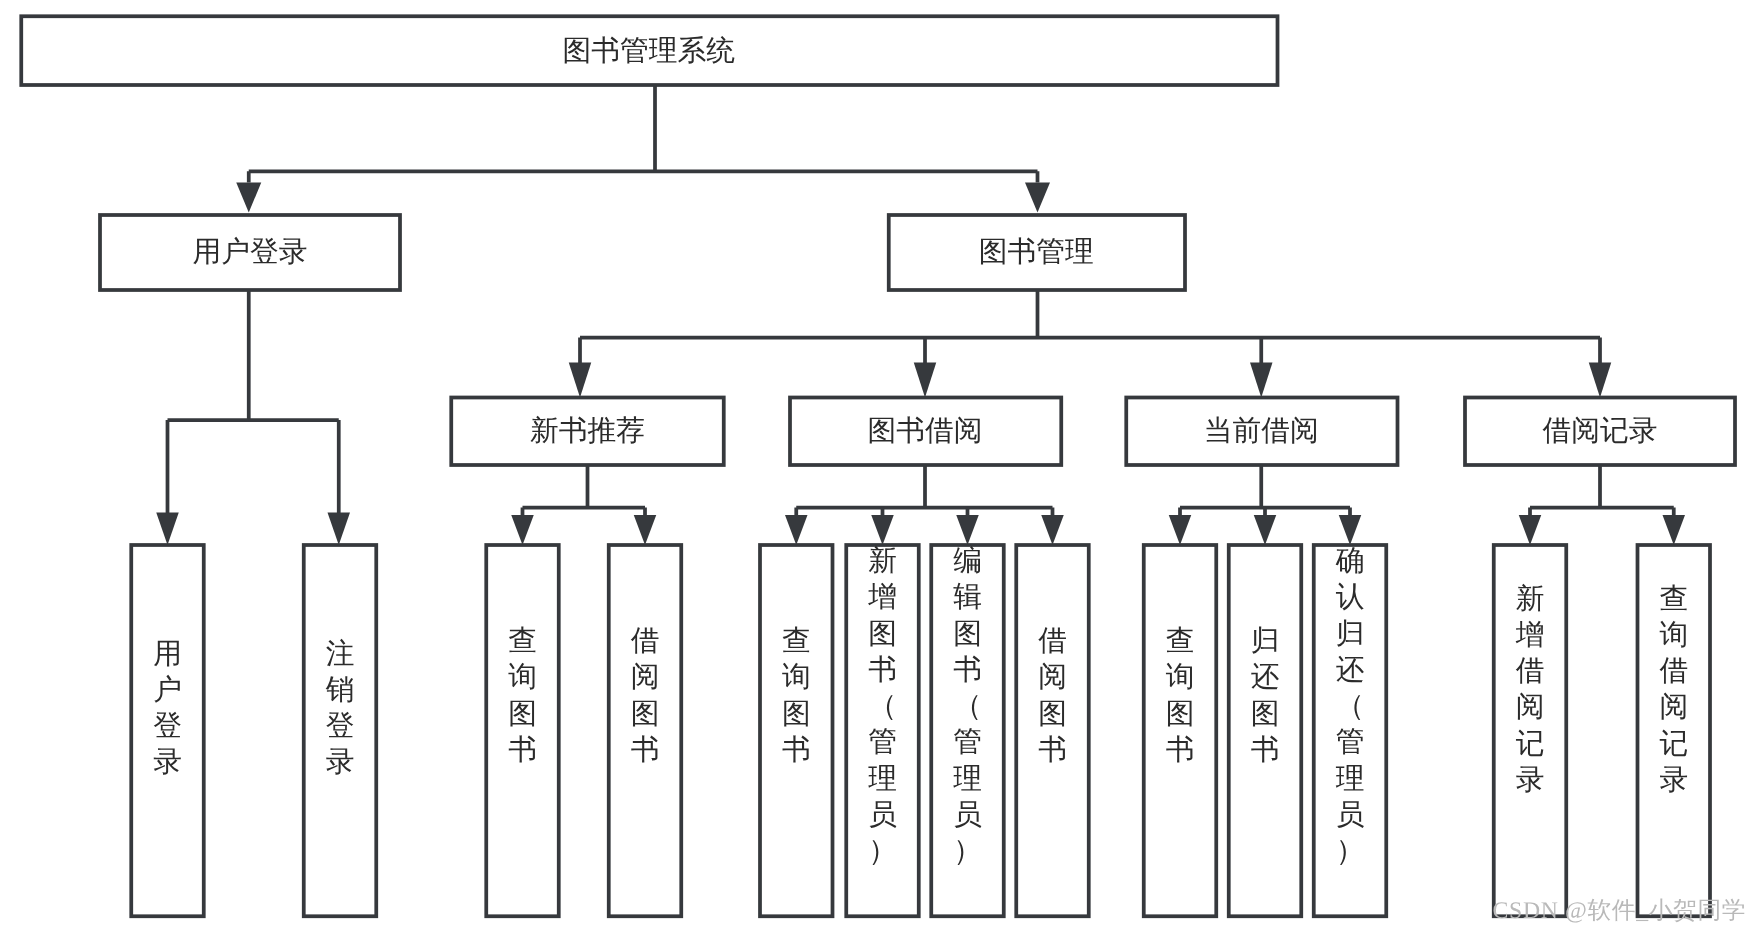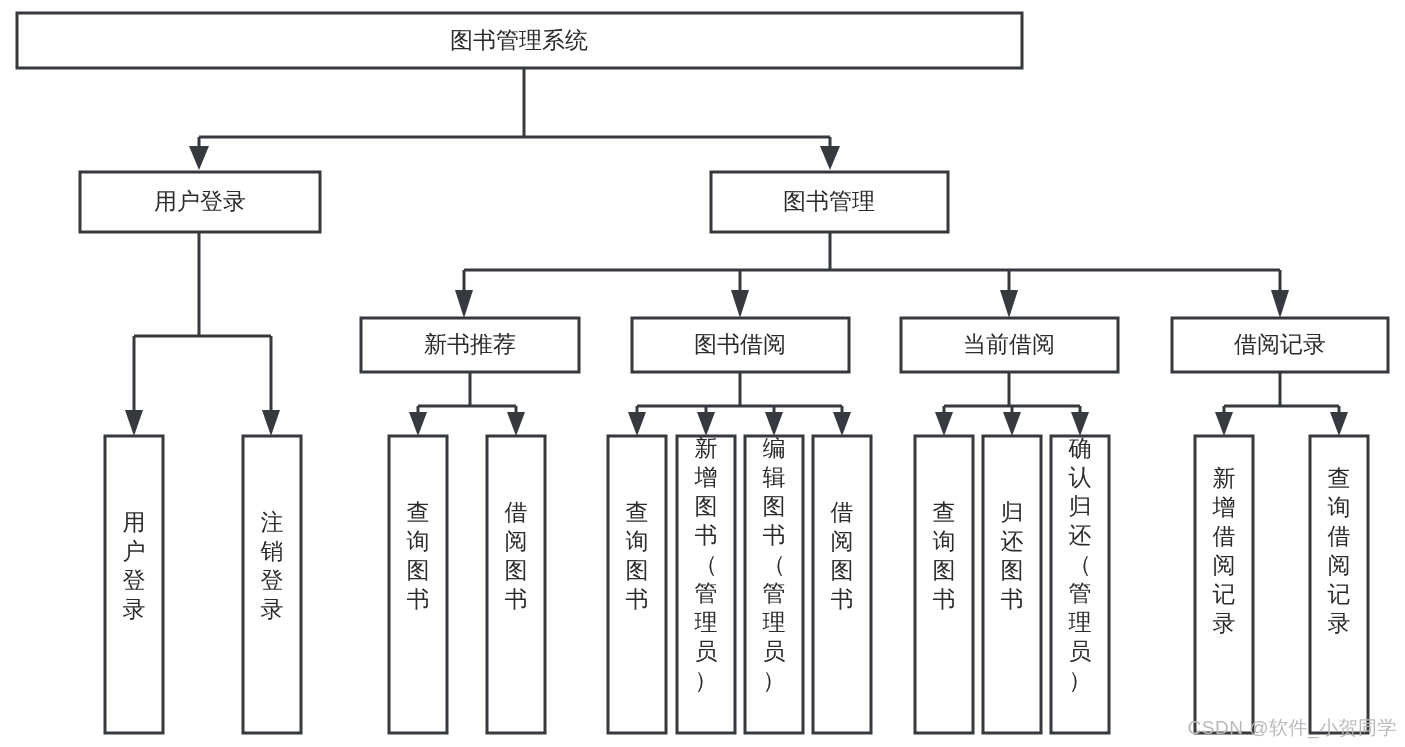--- a/index.html
+++ b/index.html
@@ -52,21 +52,21 @@
   .node-label-vert {
     fill: #2b2b2b;
     font-family: "Liberation Sans", "DejaVu Sans", sans-serif;
     font-size: 23px;
     text-anchor: middle;
   }
   .watermark {
     position: absolute;
     right: 8px;
     bottom: 6px;
-    font-family: Liberation Sans, sans-serif;
+    font-family: Liberation Serif, serif;
     font-size: 19px;
     color: #b9b9b9;
     white-space: nowrap;
     letter-spacing: 0.5px;
     pointer-events: none;
   }
 </style>
 </head>
 <body>
 

